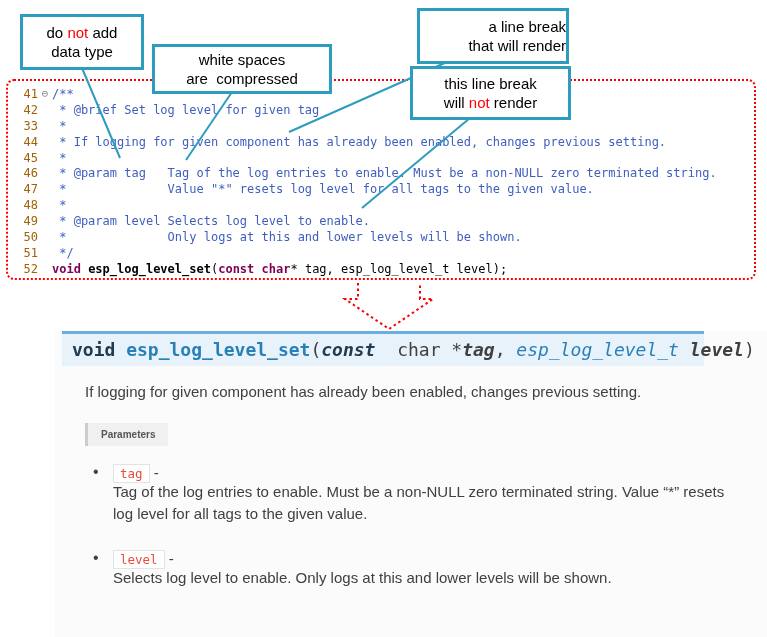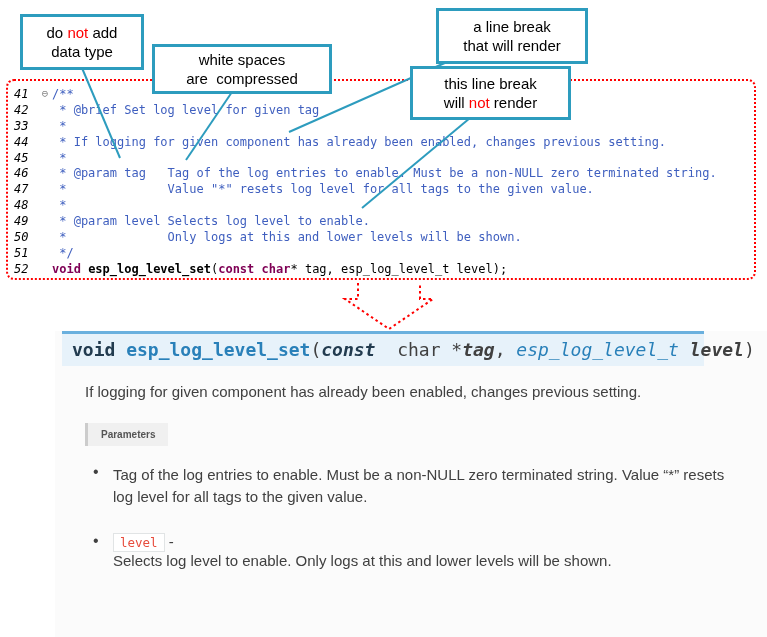--- a/index.html
+++ b/index.html
@@ -12,36 +12,36 @@
   .callout {
     position:absolute; z-index:5; background:#fff;
     border:3px solid #2d9cbe; box-sizing:border-box;
     display:flex; flex-direction:column; align-items:center; justify-content:center;
     text-align:center; font-size:15px; color:#000; line-height:1.3;
   }
   .callout span { white-space:pre; }
   .red { color:#ff0000; }
   #callout-no-datatype   { left:20px;  top:14px; width:124px; height:56px; }
   #callout-whitespace    { left:152px; top:44px; width:180px; height:50px; }
-  #callout-break-render  { left:436px; top:8px;  width:152px; height:56px; }
+  #callout-break-render  { left:417px; top:8px;  width:152px; height:56px;align-items:flex-end; }
   #callout-break-norender{ left:410px; top:66px; width:161px; height:54px; }
 
   
   .overlay { position:absolute; left:0; top:0; z-index:4; pointer-events:none; }
   .leader { stroke:#2d9cbe; stroke-width:2; }
   .red-arrow { fill:none; stroke:#ff0000; stroke-width:2; stroke-dasharray:2.5 3; }
 
   
   .code-box {
     position:absolute; left:6px; top:79px; width:750px; height:201px; z-index:1;
     border:2px dotted #ff0000; border-radius:8px; background:#fff;
     box-sizing:border-box; padding:6px 0 0 6px;
   }
   .code-line { display:flex; height:15.9px; font:12px "DejaVu Sans Mono","Liberation Mono",monospace; }
-  .ln   { width:24px; flex:none; color:#000000;font-style:italic; }
+  .ln   { width:24px; flex:none; text-align:right; color:#a16207; }
   .fold { width:14px; flex:none; text-align:center; color:#888; font-size:11px; }
   .code-text { white-space:pre; color:#3f5fbf; }
   .code-text .kw { color:#7f0055; font-weight:bold; }
   .code-text .fn { color:#000000; font-weight:bold; }
   .code-text .plain { color:#000000; }
 
   
   .doc-panel {
     position:absolute; left:55px; top:331px; width:712px; height:306px;
     background:#fbfbfb;
@@ -176,20 +176,21 @@
   <div class="doc-panel">
     <div class="sig-bar"><span class="sig-kw">void </span><span class="sig-name">esp_log_level_set</span><span>(</span><span class="sig-const">const</span><span>  char *</span><span class="sig-param">tag</span><span>, </span><span class="sig-type">esp_log_level_t</span><span> </span><span class="sig-param">level</span><span>)</span></div>
 
     <div class="doc-body">
       <p class="doc-p">If logging for given component has already been enabled, changes previous setting.</p>
 
       <div class="params-rubric">Parameters</div>
 
       <ul class="params">
         <li class="param">
+          <div class="chip-line"><span class="param-chip">tag</span><span class="chip-sep"> -</span></div>
           <div class="param-desc">Tag of the log entries to enable. Must be a non-NULL zero terminated string. Value “*” resets log level for all tags to the given value.</div>
         </li>
         <li class="param">
           <div class="chip-line"><span class="param-chip">level</span><span class="chip-sep"> -</span></div>
           <div class="param-desc">Selects log level to enable. Only logs at this and lower levels will be shown.</div>
         </li>
       </ul>
     </div>
   </div>
 

